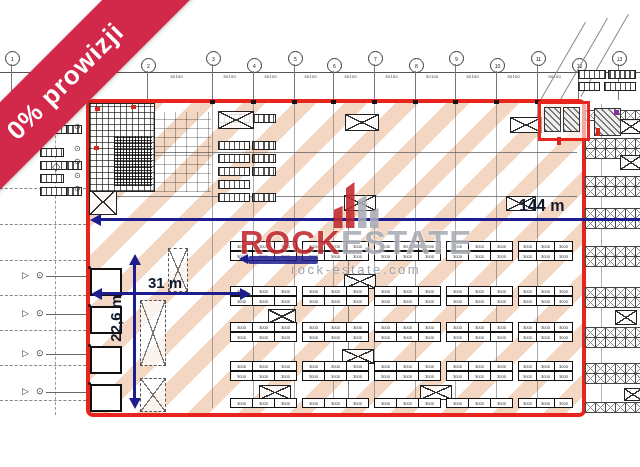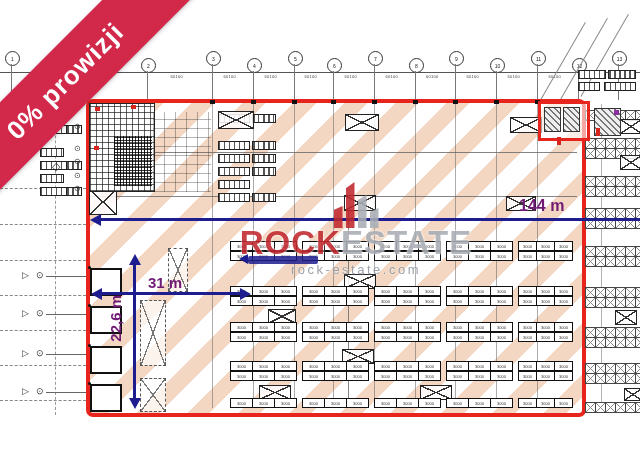--- a/index.html
+++ b/index.html
@@ -48,21 +48,21 @@
         repeating-linear-gradient(0deg,rgba(5,5,5,.8) 0 1px,rgba(255,255,255,0) 1px 3px),
         repeating-linear-gradient(90deg,rgba(5,5,5,.8) 0 1px,rgba(255,255,255,0) 1px 3px);}
   .detail2{position:absolute;left:153px;top:112px;width:58px;height:80px;background:
         repeating-linear-gradient(0deg,rgba(40,40,40,.35) 0 1px,rgba(255,255,255,0) 1px 9px),
         repeating-linear-gradient(90deg,rgba(40,40,40,.35) 0 1px,rgba(255,255,255,0) 1px 11px);}
   .redmark{position:absolute;background:#d8251d;}
   .purplemark{position:absolute;background:#8b2fa0;}
   .diag{position:absolute;width:1px;background:#888;transform-origin:top left;}
   
   .dimline{position:absolute;background:#1d1d8f;}
-  .dimlabel{position:absolute;color:#701a75;font-weight:bold;}
+  .dimlabel{position:absolute;color:#0f172a;font-weight:bold;}
   .arrow{position:absolute;width:0;height:0;}
   .arrow.left {border-top:6px solid rgba(0,0,0,0);border-bottom:6px solid rgba(0,0,0,0);border-right:11px solid #1d1d8f;}
   .arrow.right{border-top:6px solid rgba(0,0,0,0);border-bottom:6px solid rgba(0,0,0,0);border-left:11px solid #1d1d8f;}
   .arrow.up   {border-left:6px solid rgba(0,0,0,0);border-right:6px solid rgba(0,0,0,0);border-bottom:11px solid #1d1d8f;}
   .arrow.down {border-left:6px solid rgba(0,0,0,0);border-right:6px solid rgba(0,0,0,0);border-top:11px solid #1d1d8f;}
   .bluebar{position:absolute;left:248px;top:256px;width:70px;height:8px;background:#1d1d8f;opacity:.85;border-radius:2px;}
   
   .watermark{position:absolute;left:236px;top:176px;width:240px;text-align:center;opacity:.88;pointer-events:none;}
   .wm-logo{height:52px;display:flex;align-items:flex-end;justify-content:center;gap:3px;}
   .wm-bar{display:inline-block;width:9px;}

